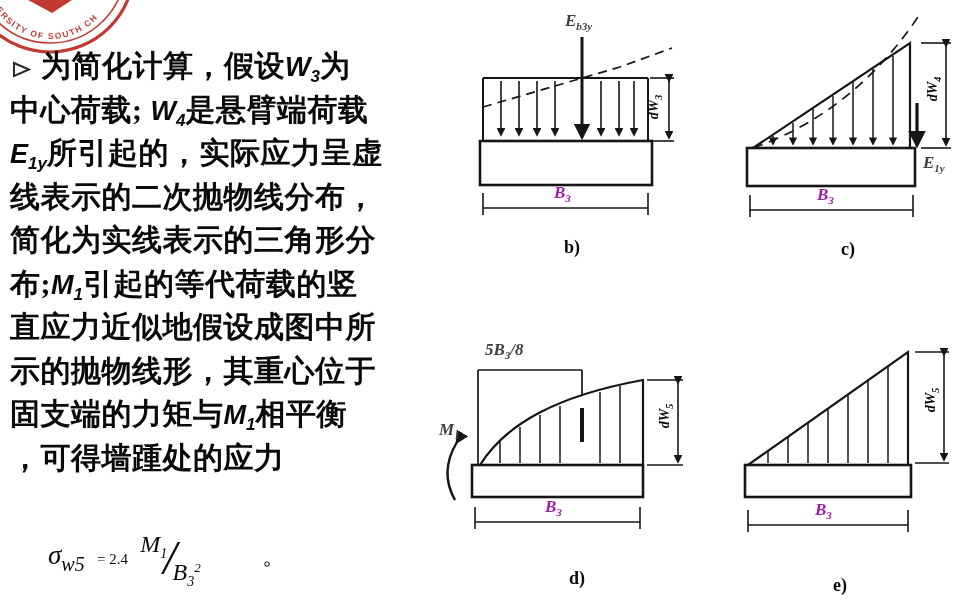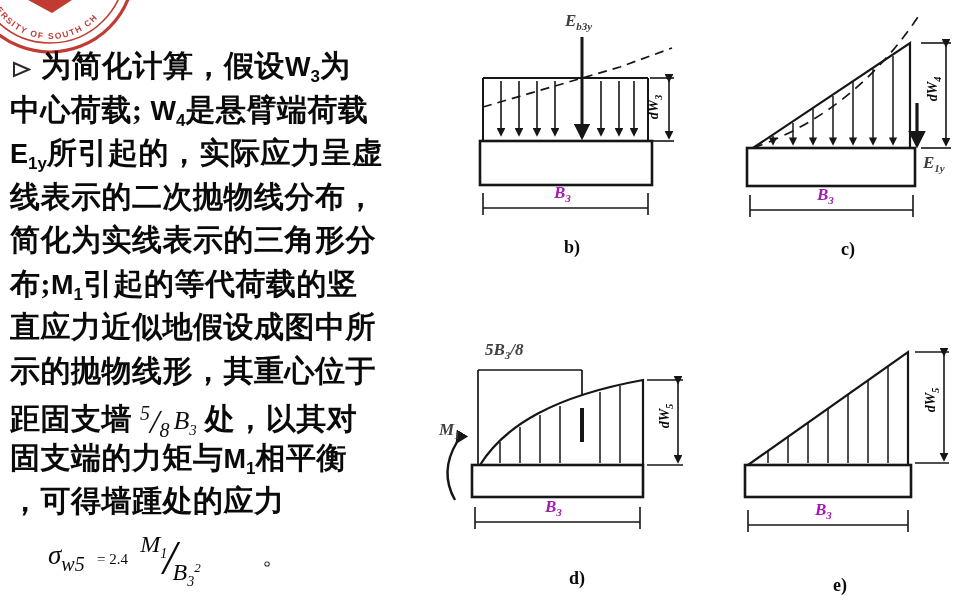--- a/index.html
+++ b/index.html
@@ -4,21 +4,21 @@
 <style>
   html,body{margin:0;padding:0;background:#fff;}
   .slide{position:relative;width:971px;height:604px;background:#ffffff;overflow:hidden;
          font-family:"Liberation Serif","DejaVu Serif",serif;color:#111;}
   
   .logo{position:absolute;left:0;top:0;}
   
   .para{position:absolute;left:10px;top:44px;width:460px;}
   .ln{height:43.5px;line-height:43.5px;white-space:nowrap;}
   .cn{font-size:30px;font-weight:bold;letter-spacing:0.5px;color:#0a0a0a;}
-  .lt{font-family:"Liberation Sans","DejaVu Sans",sans-serif;font-weight:bold;font-size:27px;color:#0a0a0a;}
+  .lt{font-family:"Liberation Sans","DejaVu Sans",sans-serif;font-weight:bold;font-size:27px;color:#0a0a0a;font-style:italic;}
   .lt sub{font-size:17px;line-height:0;}
   .bullet{display:inline-block;vertical-align:-2px;margin:0 10px 0 2px;}
   .fr-num{font-style:italic;font-size:20px;vertical-align:9px;}
   .fr-sl{font-size:34px;vertical-align:-4px;font-style:italic;}
   .fr-den{font-style:italic;font-size:20px;vertical-align:-8px;}
   .bit{font-style:italic;font-size:26px;}
   .bit sub{font-size:15px;line-height:0;}
   
   .formula{position:absolute;left:48px;top:530px;font-size:25px;white-space:nowrap;color:#0a0a0a;}
   .f-sig{font-style:italic;font-size:27px;}
@@ -72,23 +72,20 @@
       <span class="lt"><span>E</span><sub>1y</sub></span><span class="cn">所引起的，实际应力呈虚</span>
     </div>
     <div class="ln"><span class="cn">线表示的二次抛物线分布，</span></div>
     <div class="ln"><span class="cn">简化为实线表示的三角形分</span></div>
     <div class="ln">
       <span class="cn">布;</span><span class="lt"><span>M</span><sub>1</sub></span><span class="cn">引起的等代荷载的竖</span>
     </div>
     <div class="ln"><span class="cn">直应力近似地假设成图中所</span></div>
     <div class="ln"><span class="cn">示的抛物线形，其重心位于</span></div>
     <div class="ln">
-      <span class="cn">距固支墙 </span><span class="fr-num">5</span><span class="fr-sl">/</span><span class="fr-den">8</span>&nbsp;<span class="bit"><span>B</span><sub>3</sub></span><span class="cn"> 处，以其对</span>
-    </div>
-    <div class="ln">
       <span class="cn">固支端的力矩与</span><span class="lt"><span>M</span><sub>1</sub></span><span class="cn">相平衡</span>
     </div>
     <div class="ln"><span class="cn">，可得墙踵处的应力</span></div>
   </div>
 
   <div class="formula">
     <span class="f-sig">σ</span><span class="f-lsub">w5</span>
     <span class="f-eq">= 2.4</span>
     <span class="f-num"><span>M</span><sub>1</sub></span><span class="f-sl">/</span><span class="f-den"><span>B</span><sub>3</sub><sup>2</sup></span>
     <span class="f-end">。</span>

